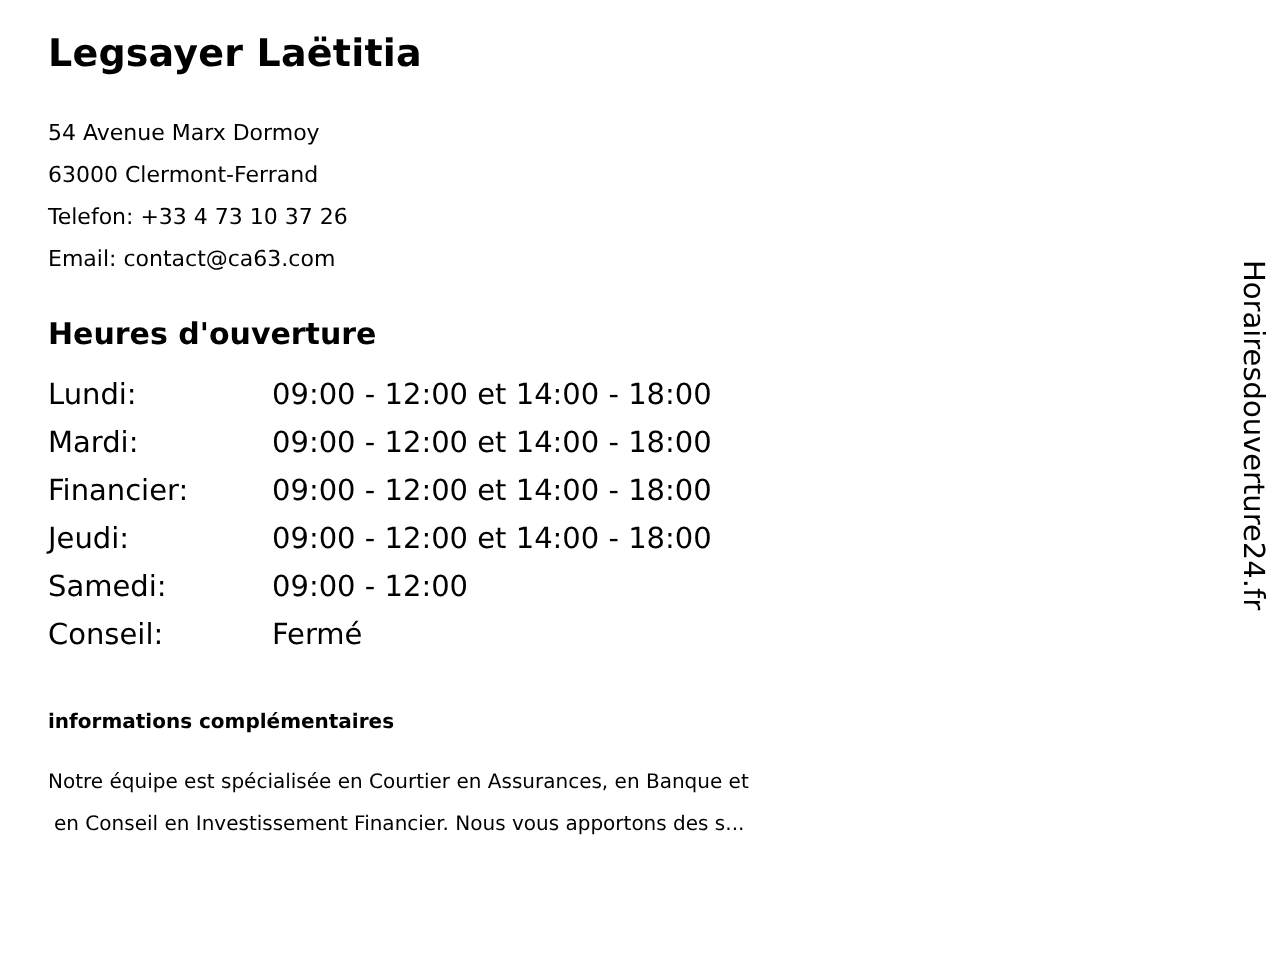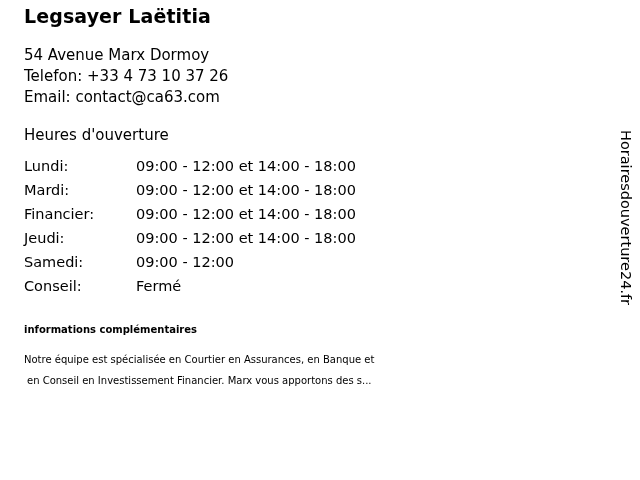--- a/index.html
+++ b/index.html
@@ -17,41 +17,41 @@
   }
   .page {
     position: absolute;
     left: 0; top: 0;
     width: 640px;
     height: 480px;
   }
   .content {
     position: absolute;
     left: 24px;
-    top: 4px;
+    top: 15px;
     width: 560px;
   }
   .company-name {
     font-size: 19px;
     font-weight: bold;
     letter-spacing: 0.1px;
     margin: 0 0 16px 0;
     line-height: 1.3;
   }
   .address-block {
-    font-size: 15px;
+    font-size: 11px;
     line-height: 21px;
     margin-bottom: 18px;
   }
   .address-block div {
     white-space: nowrap;
   }
   .section-title {
     font-size: 15px;
-    font-weight: normal;
+    font-weight: bold;
     margin: 12px 0 14px 0;
   }
   .hours-table {
     border-collapse: collapse;
     font-size: 14.5px;
     margin-bottom: 6px;
   }
   .hours-table td {
     padding: 0 0 8px 0;
     vertical-align: top;
@@ -90,20 +90,21 @@
 <body>
 
 <div class="page">
 
   <div class="content">
 
     <h1 class="company-name">Legsayer Laëtitia</h1>
 
     <div class="address-block">
       <div>54 Avenue Marx Dormoy</div>
+      <div>63000 Clermont-Ferrand</div>
       <div>Telefon: +33 4 73 10 37 26</div>
       <div>Email: contact@ca63.com</div>
     </div>
 
     <h2 class="section-title">Heures d'ouverture</h2>
 
     <table class="hours-table">
       <tbody>
         <tr>
           <td class="day">Lundi:</td>
@@ -129,20 +130,20 @@
           <td class="day">Conseil:</td>
           <td class="time">Fermé</td>
         </tr>
       </tbody>
     </table>
 
     <h2 class="extra-title">informations complémentaires</h2>
 
     <div class="extra-text">
       <div>Notre équipe est spécialisée en Courtier en Assurances, en Banque et</div>
-      <div class="line2">en Conseil en Investissement Financier. Marx vous apportons des s...</div>
+      <div class="line2">en Conseil en Investissement Financier. Nous vous apportons des s...</div>
     </div>
 
   </div>
 
   <div class="vertical-brand">Horairesdouverture24.fr</div>
 
 </div>
 
 </body></html>

